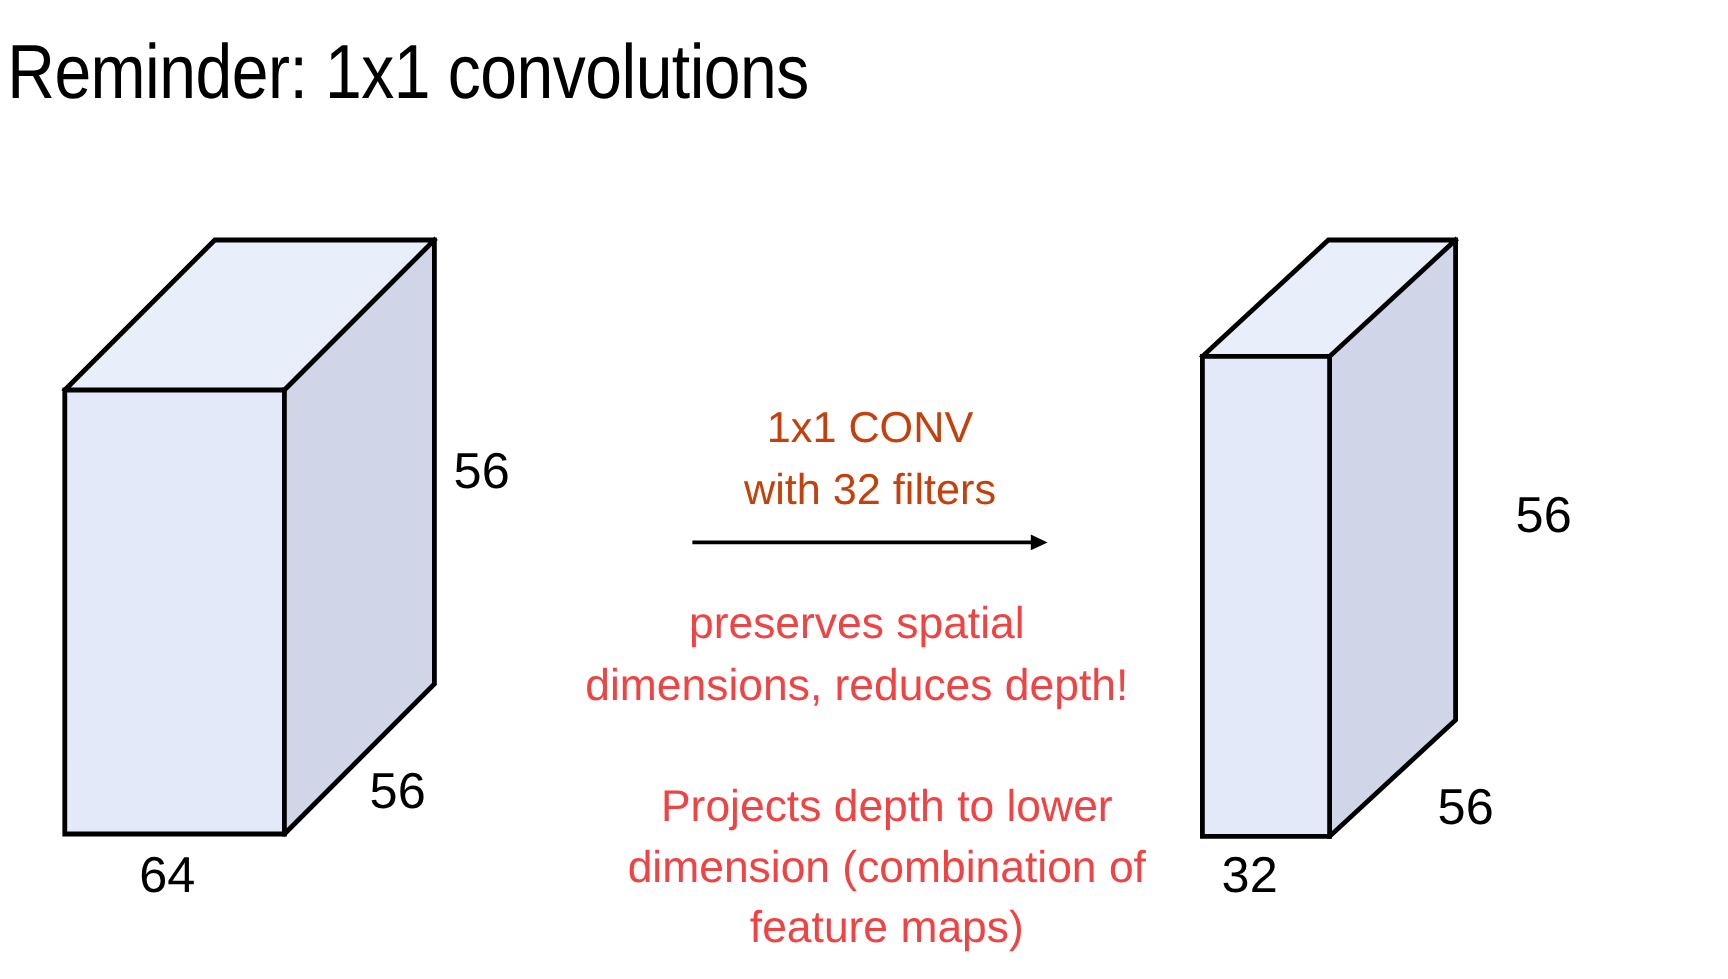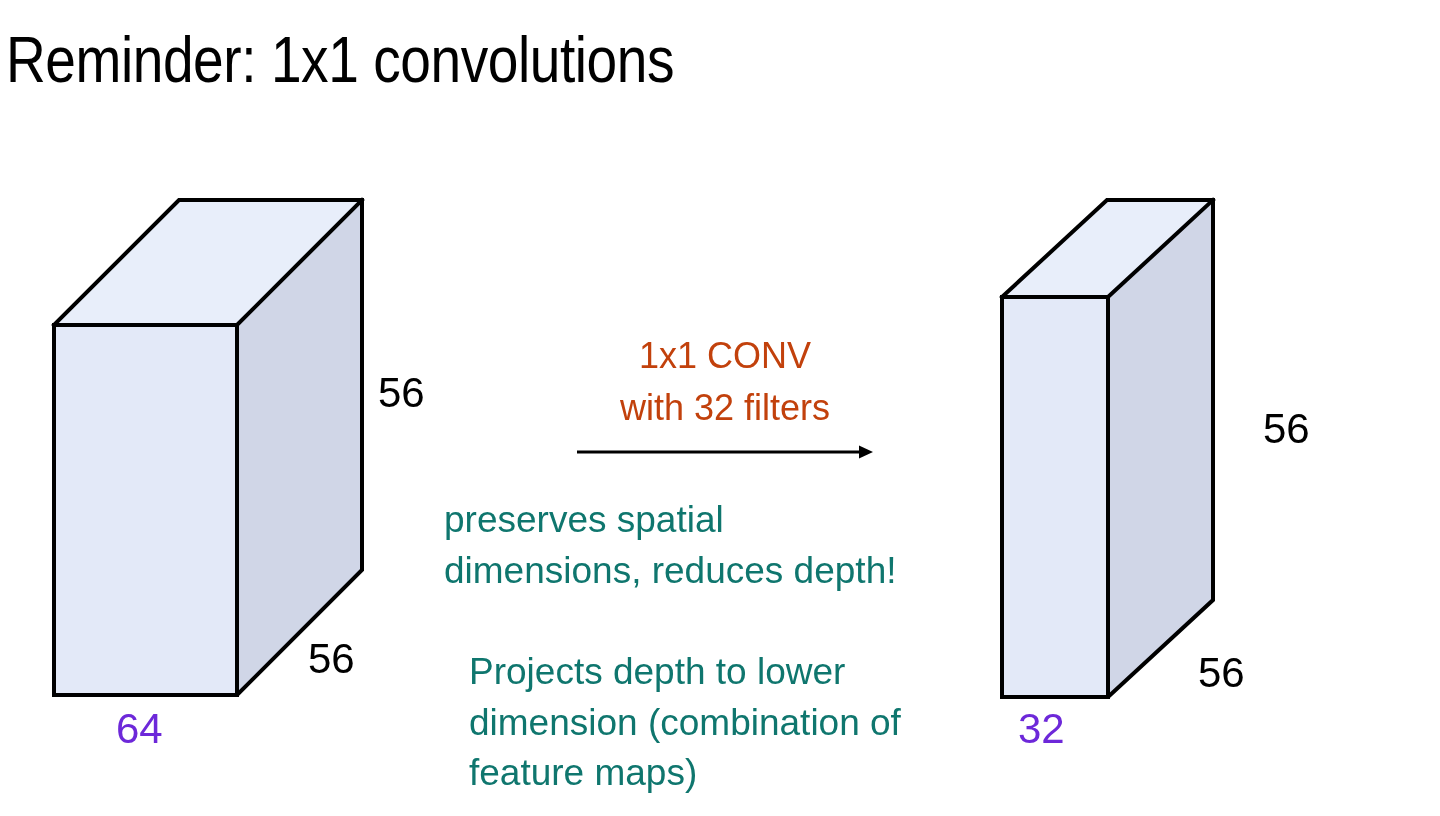--- a/index.html
+++ b/index.html
@@ -52,21 +52,21 @@
 
   
   .dim-label {
     position: absolute;
     font-family: "Liberation Sans", "DejaVu Sans", sans-serif;
     font-size: 42px;
     line-height: 1;
     color: #000000;
     white-space: nowrap;
   }
-  .dim-label.blue { color: #6d28d9; }
+  .dim-label.blue { color: #000000; }
 
   
   #conv-caption {
     position: absolute;
     left: 545px;
     top: 330px;
     width: 360px;
     text-align: center;
     font-family: "Liberation Sans", "DejaVu Sans", sans-serif;
     font-size: 36px;
@@ -84,22 +84,23 @@
   }
 
   
   .note {
     position: absolute;
     left: 444px;
     width: 540px;
     font-family: "Liberation Sans", "DejaVu Sans", sans-serif;
     font-size: 37px;
     line-height: 1.37;
-    color: #0f766e;
+    color: #ef4444;
     white-space: pre-line;
+    text-align: center;
   }
   #note-1 { top: 495px; }
   #note-2 { top: 647px; margin-left: 25px; }
 </style>
 </head>
 <body>
 
 <div id="slide">
 
   <div id="slide-title">Reminder: 1x1 convolutions</div>

